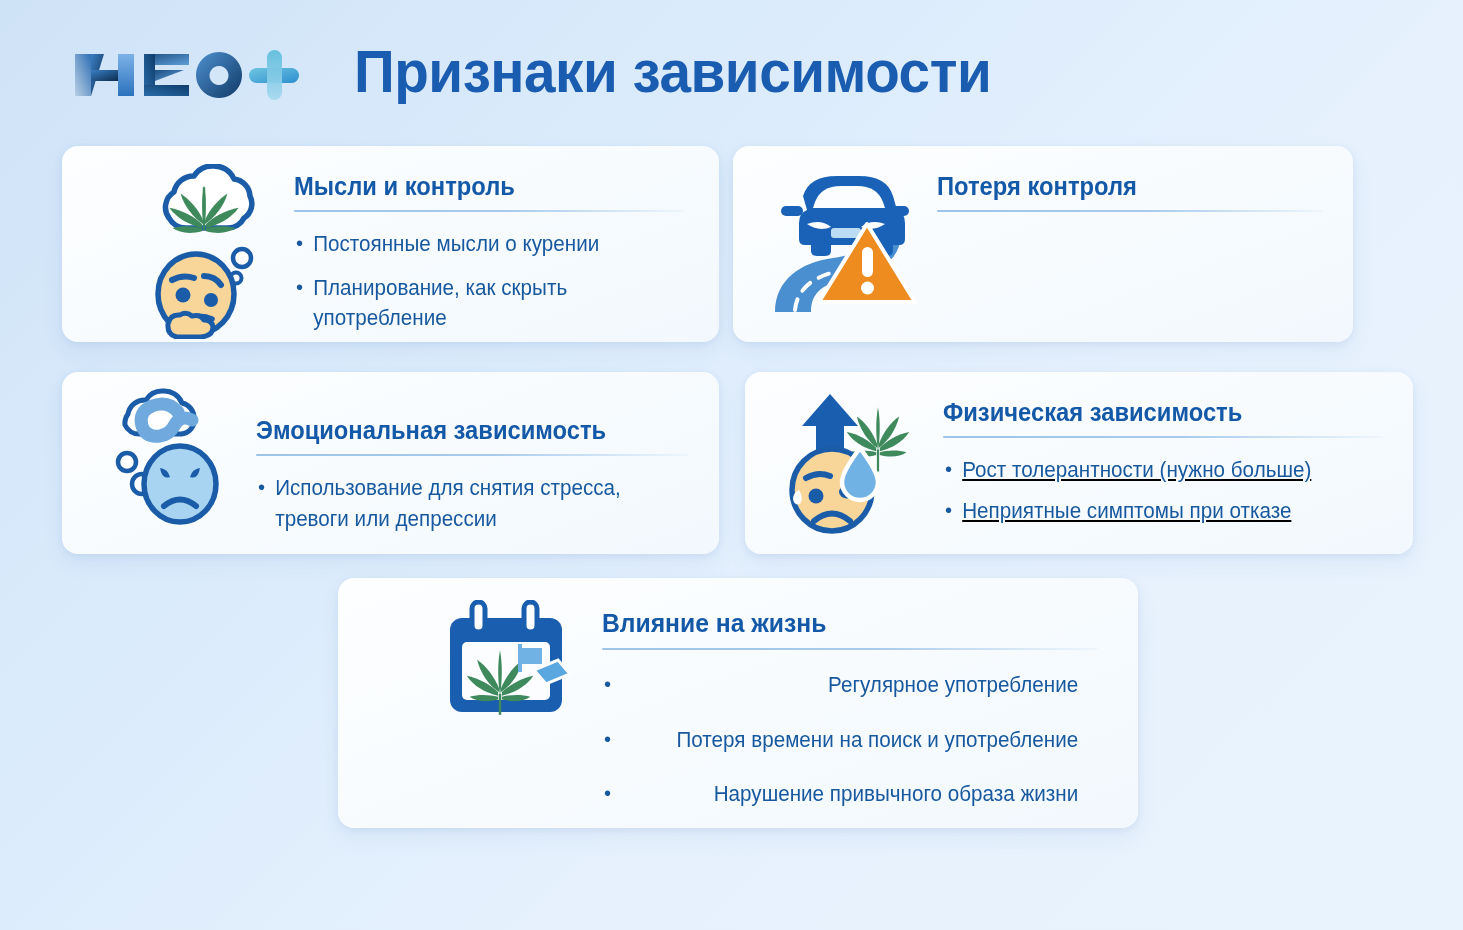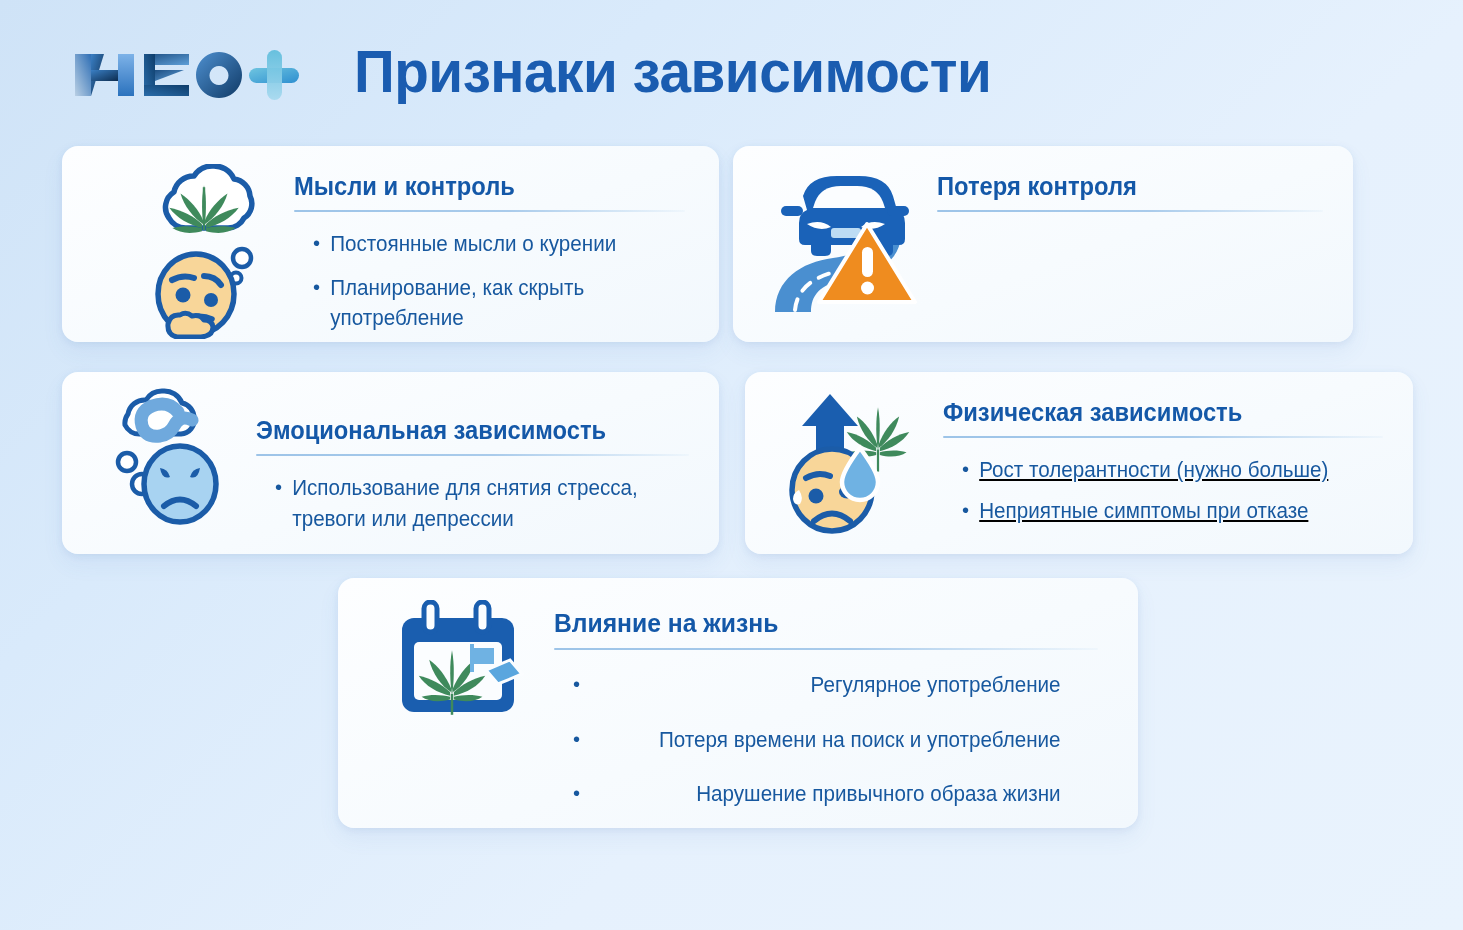--- a/index.html
+++ b/index.html
@@ -83,21 +83,21 @@
     transform-origin: left center;
   }
   .divider {
     height: 2px;
     margin-top: 9px;
     background: linear-gradient(to right, #9dc4e8 0%, #a9cbeb 55%, rgba(200,225,245,0.15) 100%);
     border-radius: 1px;
   }
   ul.bullets {
     list-style: none;
-    margin: 17px;
+    margin: 0;
     padding: 0;
   }
   ul.bullets li {
     position: relative;
     color: #17589f;
     font-family: "Liberation Sans Narrow", "Liberation Sans", sans-serif;
     font-size: 21.5px;
     line-height: 1.42;
     padding-left: 20px;
     transform: scaleX(0.96);
@@ -110,21 +110,21 @@
     top: -1px;
     font-size: 21px;
     color: #17589f;
   }
 
   
   #card-thoughts   { left: 62px;  top: 146px; width: 657px; height: 196px; padding-left: 44px; }
   #card-control    { left: 733px; top: 146px; width: 620px; height: 196px; }
   #card-emotional  { left: 62px;  top: 372px; width: 657px; height: 182px; }
   #card-physical   { left: 745px; top: 372px; width: 668px; height: 182px; }
-  #card-life       { left: 338px; top: 578px; width: 800px; height: 250px; }
+  #card-life       { left: 338px; top: 578px; width: 800px; height: 250px; padding-left: 48px; }
 
   #card-thoughts  .icon-wrap { width: 160px; padding-left: 22px; padding-top: 18px; }
   #card-thoughts  .body-wrap { padding: 26px 34px 0 6px; }
   #card-thoughts  ul.bullets { margin-top: 17px; }
   #card-thoughts  ul.bullets li { margin-bottom: 13px; }
 
   #card-control   .icon-wrap { width: 170px; padding-left: 26px; padding-top: 16px; }
   #card-control   .body-wrap { padding: 26px 30px 0 8px; }
   #card-control   ul.bullets { margin-top: 17px; }
 

